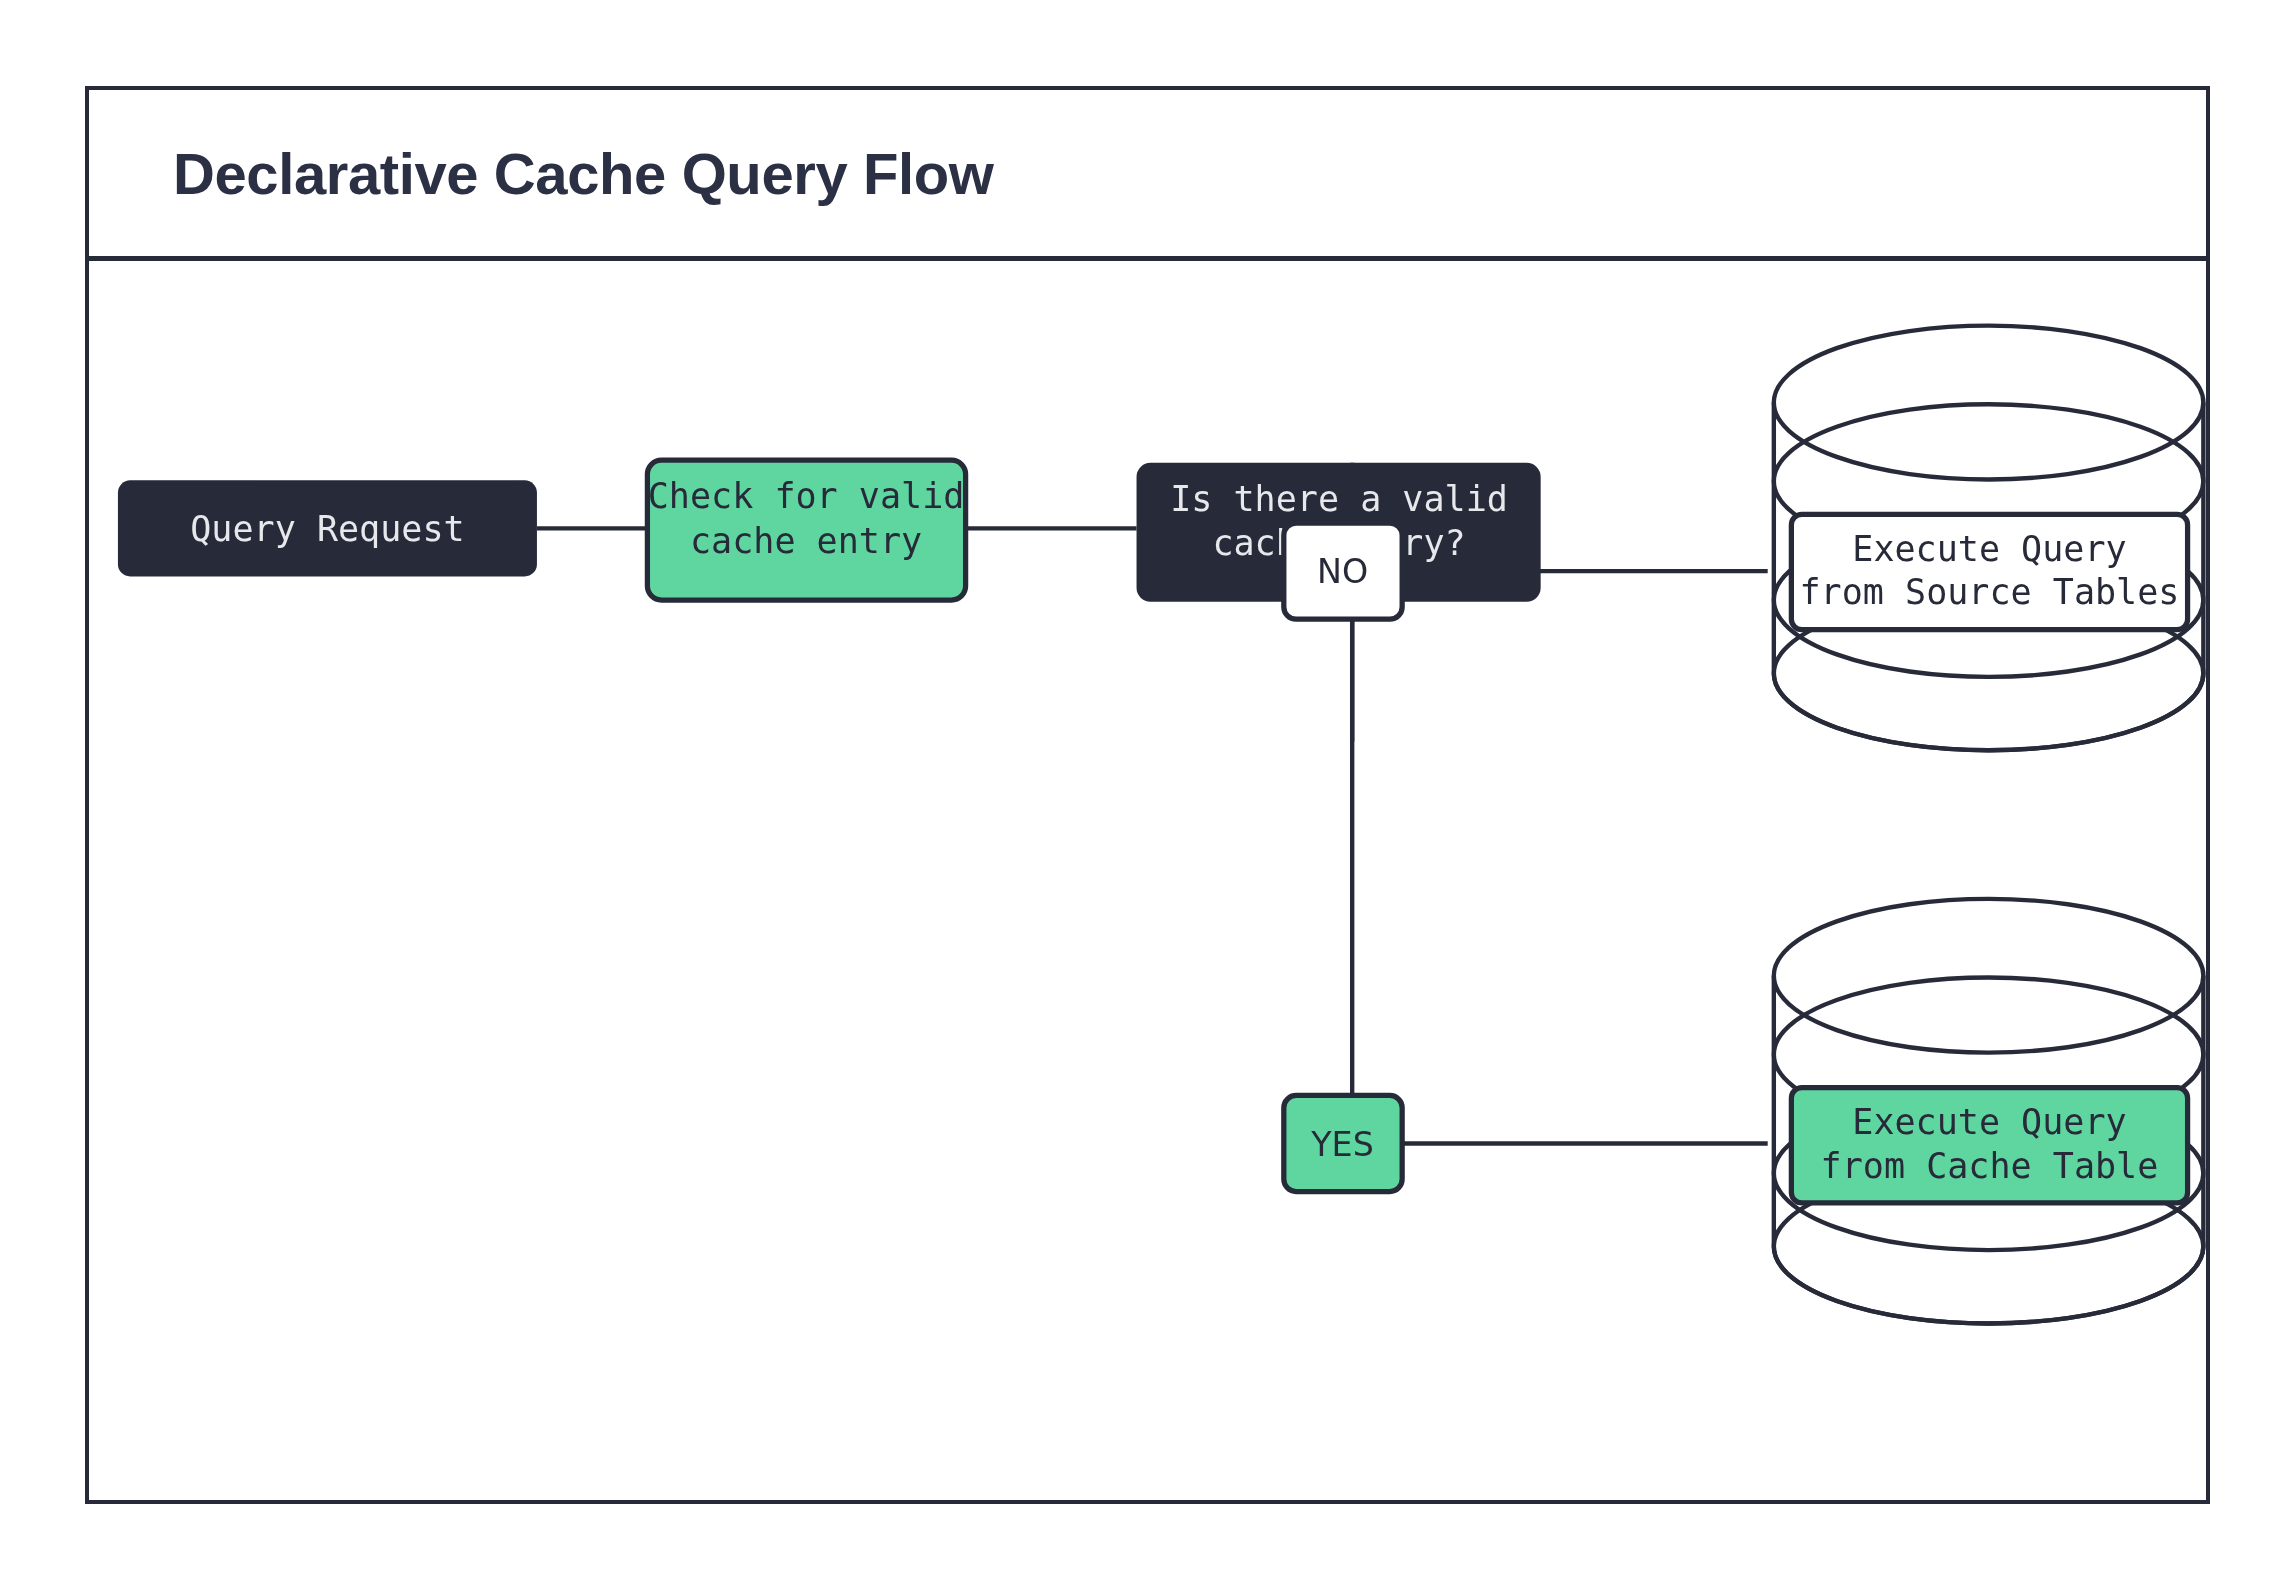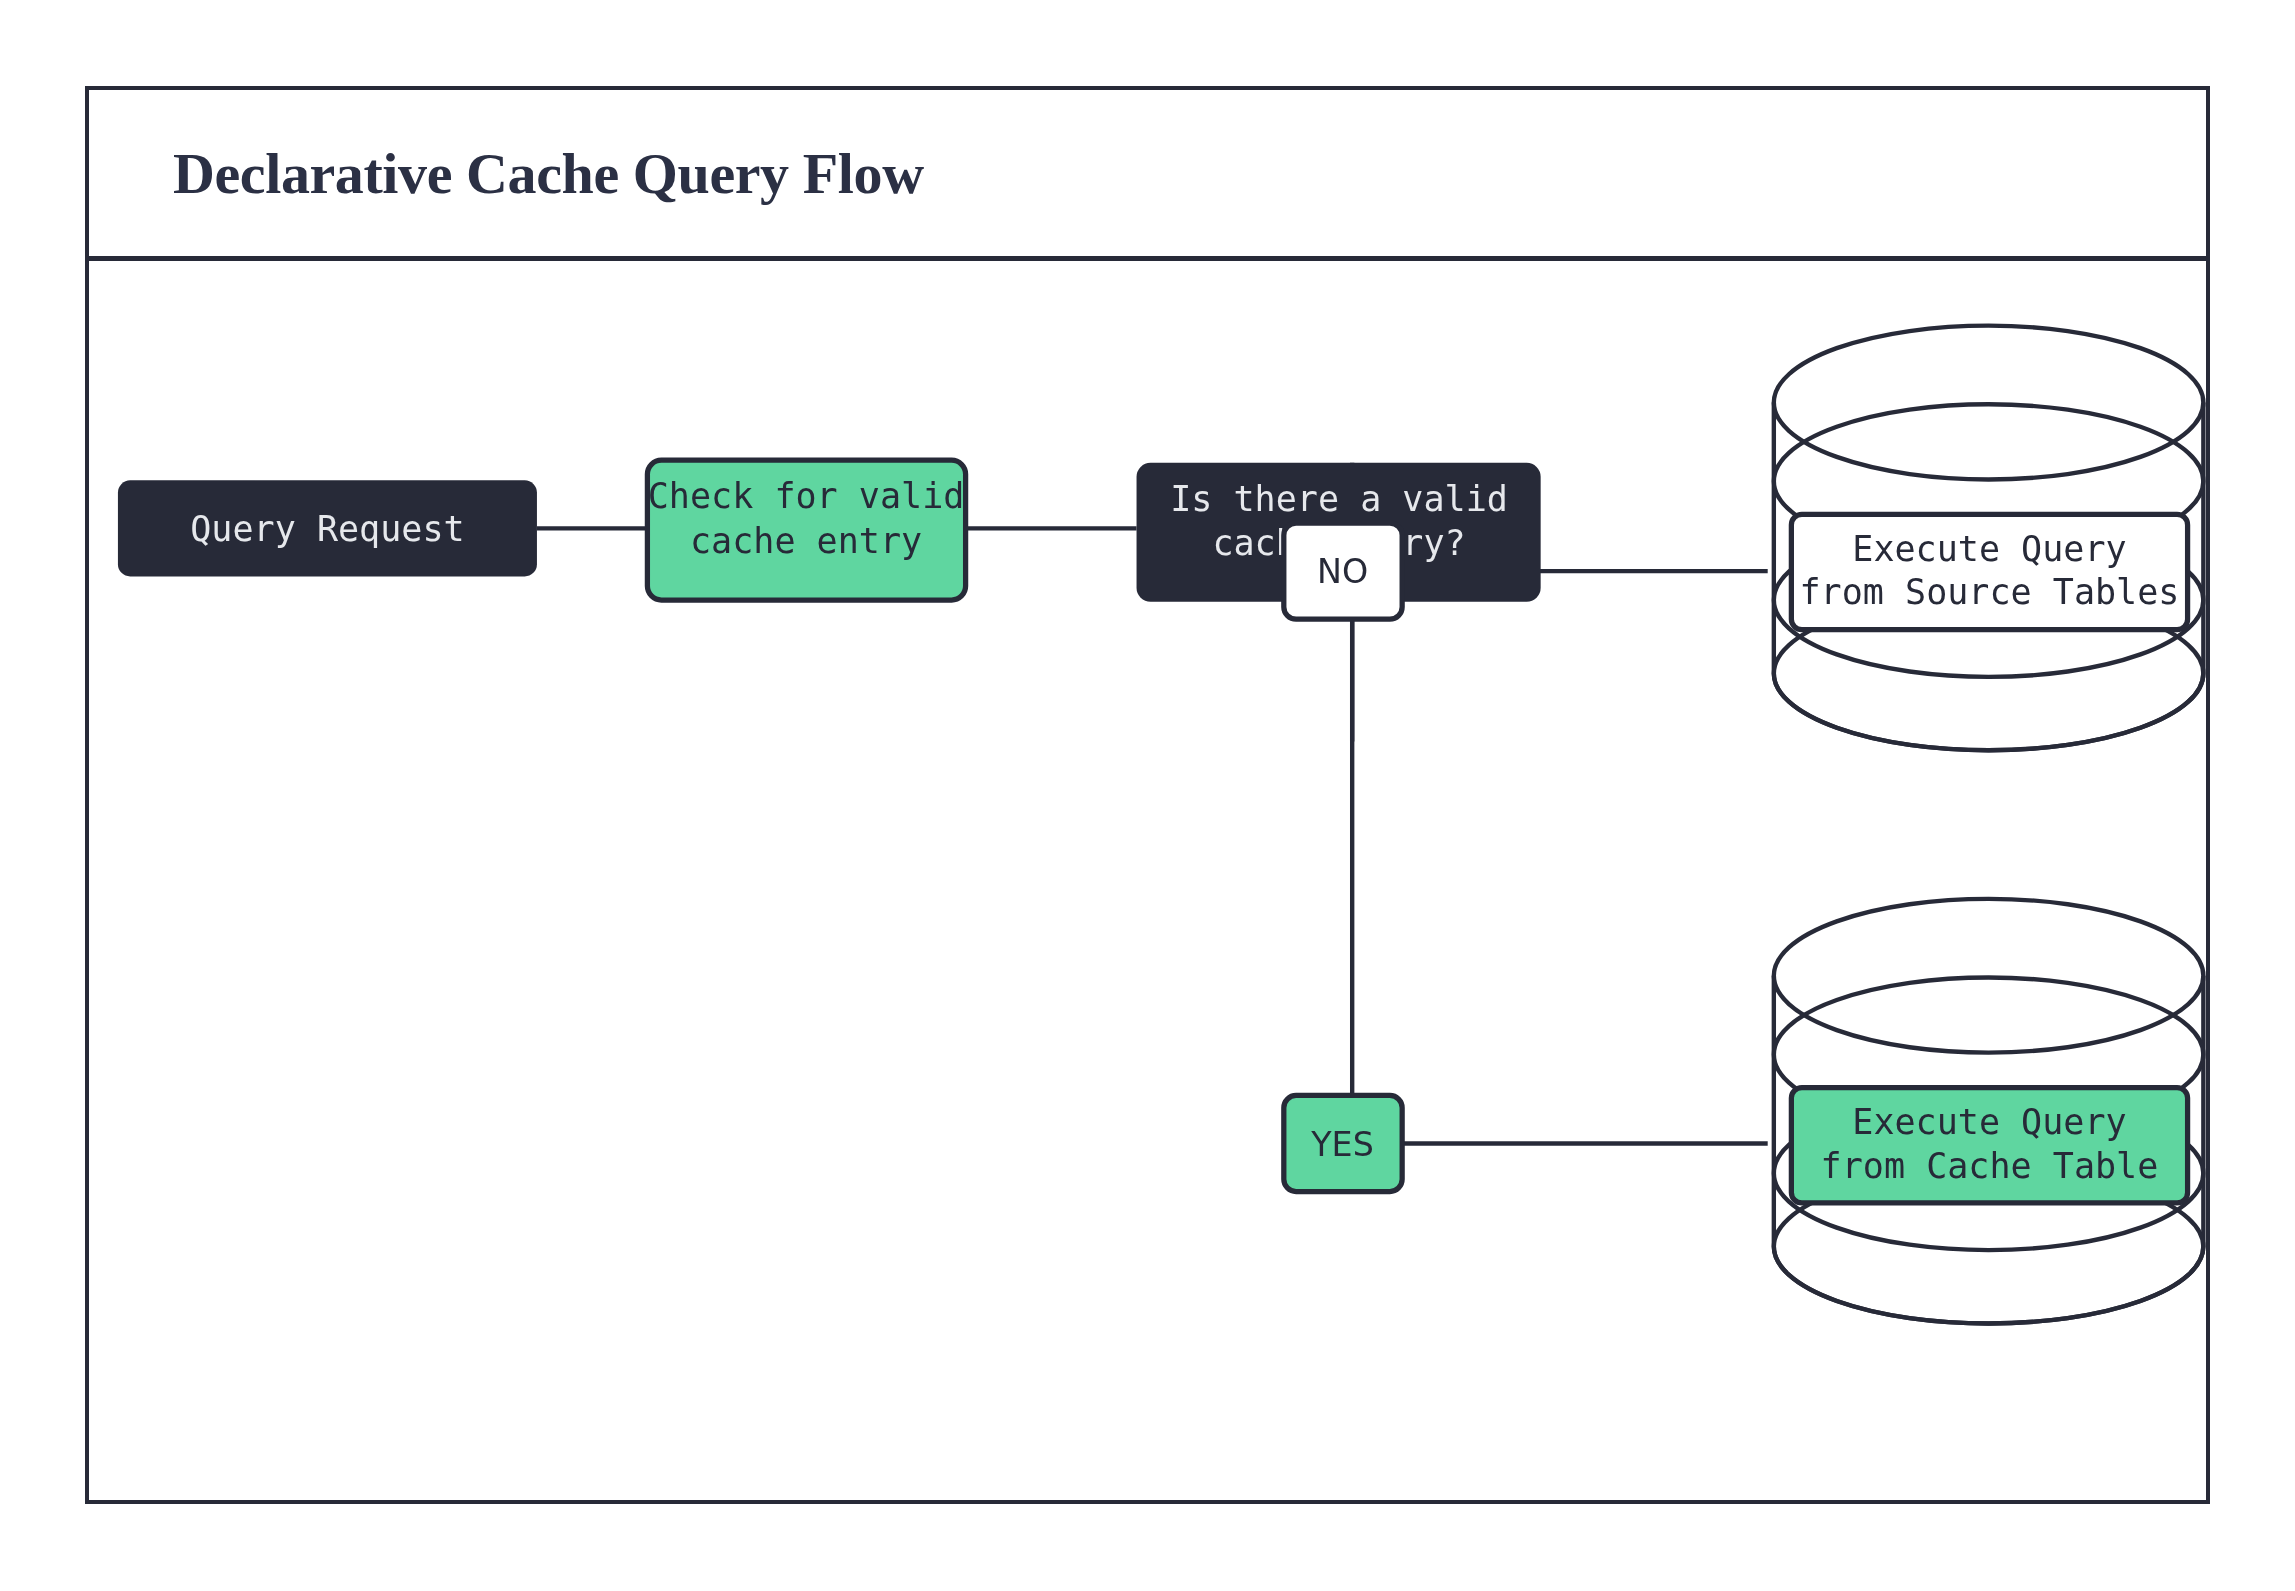--- a/index.html
+++ b/index.html
@@ -35,21 +35,21 @@
     top: 0;
     right: 0;
     height: 171px;
     border-bottom: 5.3px solid #272A38;
     box-sizing: border-box;
     display: flex;
     align-items: center;
   }
   .title {
     margin-left: 84px;
-    font-family: Liberation Serif, serif;
+    font-family: Liberation Sans, sans-serif;
     font-weight: bold;
     font-size: 58px;
     letter-spacing: -0.4px;
     color: #2B3044;
     white-space: nowrap;
   }
   .canvas {
     position: absolute;
     left: 0;
     top: 171px;

